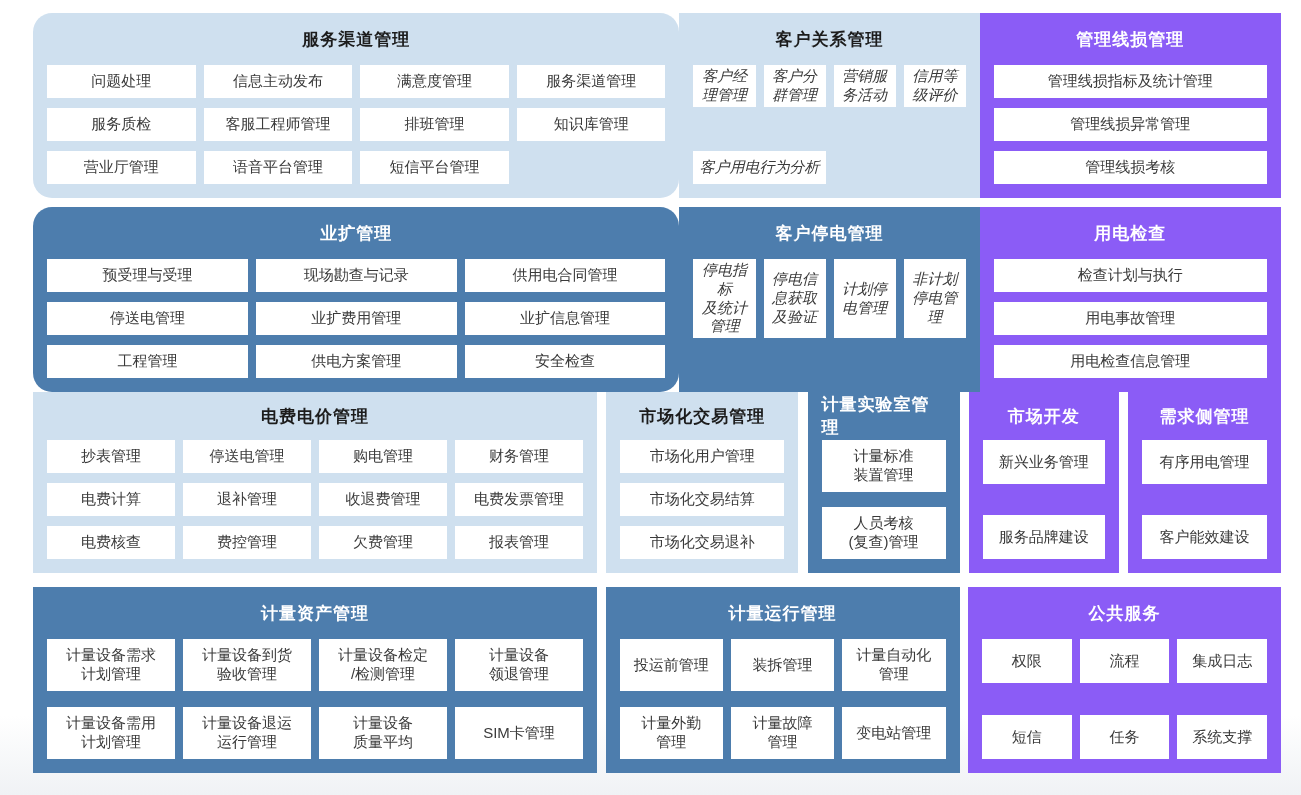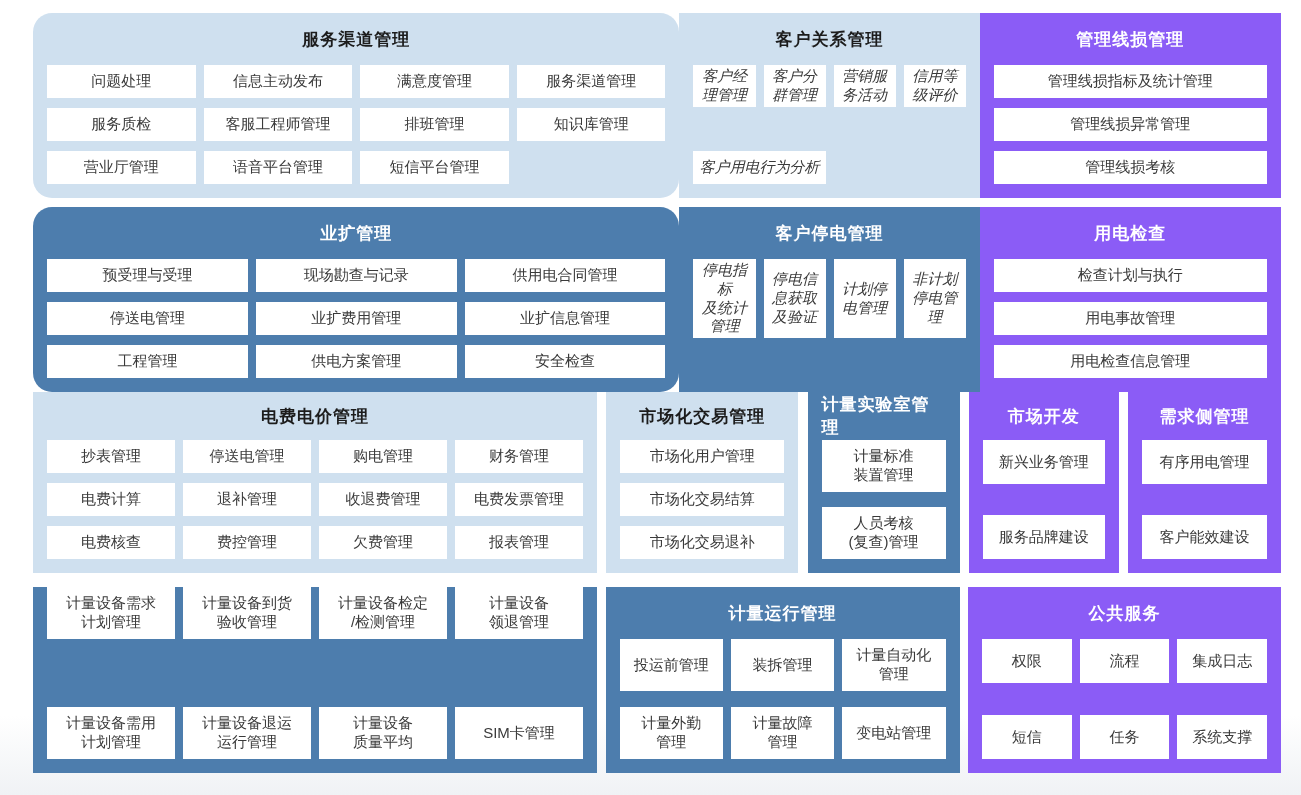--- a/index.html
+++ b/index.html
@@ -169,20 +169,21 @@
       <div class="block-title">需求侧管理</div>
       <div class="items cols-1">
           <div class="item">有序用电管理</div>
           <div class="item">客户能效建设</div>
         </div>
     </div>
   </div>
 
   <div class="row row4">
     <div class="block dark h186 w564 i-tall">
+      <div class="block-title">计量资产管理</div>
       <div class="items cols-4">
           <div class="item">计量设备需求
 计划管理</div>
           <div class="item">计量设备到货
 验收管理</div>
           <div class="item">计量设备检定
 /检测管理</div>
           <div class="item">计量设备
 领退管理</div>
           <div class="item">计量设备需用

